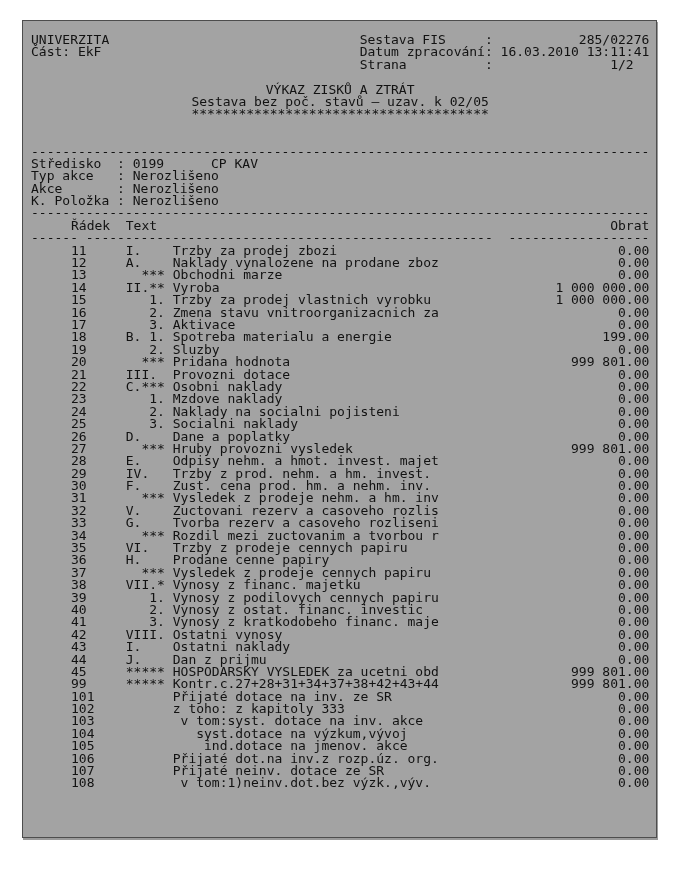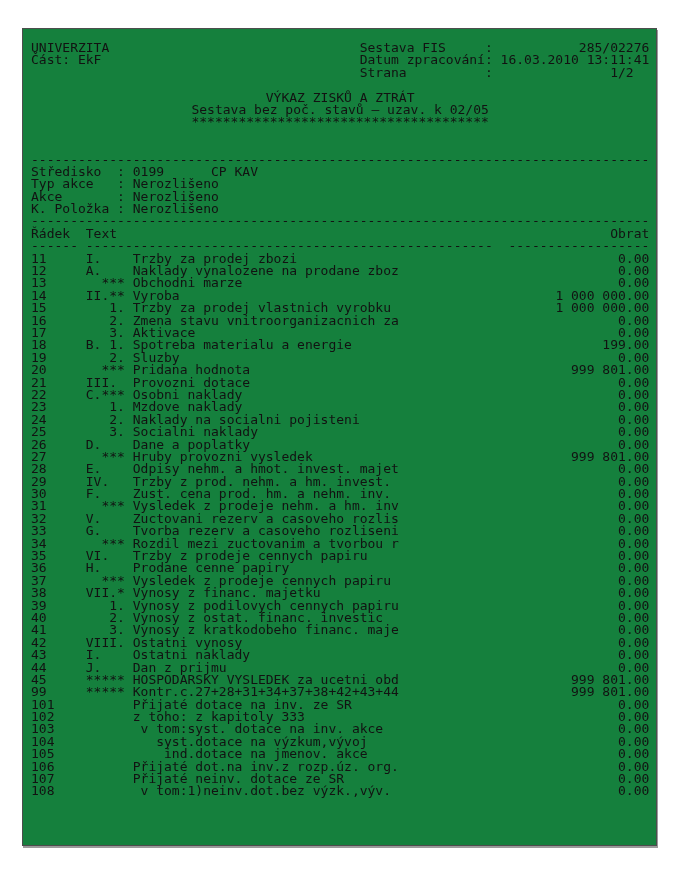--- a/index.html
+++ b/index.html
@@ -1,30 +1,30 @@
 <!DOCTYPE html>
 <html><head>
 <meta charset="utf-8">
 <style>
   html,body{margin:0;padding:0;width:680px;height:880px;background:#ffffff;overflow:hidden;}
   .page{
-    position:absolute;left:22px;top:28px;width:633px;height:816px;
-    background:#15803d;border:1px solid #4d4d4d;box-shadow:1px 2px 0 #9a9a9a;
+    position:absolute;left:22px;top:20px;width:633px;height:816px;
+    background:#a3a3a3;border:1px solid #4d4d4d;box-shadow:1px 2px 0 #9a9a9a;
   }
   .doc{
     position:absolute;left:8px;top:13px;
     font-family:"DejaVu Sans Mono",monospace;
     font-size:13px;line-height:12.4px;color:#121212;
     white-space:pre;
   }
   .ln{display:flex;height:12.4px;width:79ch;}
   .ln span{white-space:pre;flex-shrink:0;display:block;}
   .ctr{justify-content:center;}
   .w42{width:42ch;} .w16{width:16ch;} .w20{width:20ch;} .w10{width:10ch;}
-  .w7{width:7ch;} .w6{width:6ch;}
+  .w7{width:7ch;margin-left:40px;} .w6{width:6ch;}
   .rt{text-align:right;}
   .v{margin-left:auto;}
 </style>
 </head>
 <body>
 
 <div class="page">
   <div class="doc"><div class="ln"><span class="w42">UNIVERZITA</span><span class="w16">Sestava FIS</span><span>:</span><span class="w20 rt">285/02276</span></div><div class="ln"><span class="w42">Část: EkF</span><span class="w16">Datum zpracování</span><span>:</span><span class="w20 rt">16.03.2010 13:11:41</span></div><div class="ln"><span class="w42"></span><span class="w16">Strana</span><span>:</span><span class="w20 rt">1/2  </span></div><div class="ln"></div><div class="ln ctr"><span>VÝKAZ ZISKŮ A ZTRÁT</span></div><div class="ln ctr"><span>Sestava bez poč. stavů – uzav. k 02/05</span></div><div class="ln ctr"><span>**************************************</span></div><div class="ln"></div><div class="ln"></div><div class="ln">-------------------------------------------------------------------------------</div><div class="ln"><span class="w10">Středisko</span><span> : </span><span>0199      CP KAV</span></div><div class="ln"><span class="w10">Typ akce</span><span> : </span><span>Nerozlišeno</span></div><div class="ln"><span class="w10">Akce</span><span> : </span><span>Nerozlišeno</span></div><div class="ln"><span class="w10">K. Položka</span><span> : </span><span>Nerozlišeno</span></div><div class="ln">-------------------------------------------------------------------------------</div><div class="ln"><span class="w7">Řádek</span><span>Text</span><span class="v">Obrat</span></div><div class="ln">------ ----------------------------------------------------  ------------------</div><div class="ln"><span class="w7">11</span><span class="w6">I.</span><span>Trzby za prodej zbozi</span><span class="v">0.00</span></div><div class="ln"><span class="w7">12</span><span class="w6">A.</span><span>Naklady vynalozene na prodane zboz</span><span class="v">0.00</span></div><div class="ln"><span class="w7">13</span><span class="w6">  ***</span><span>Obchodni marze</span><span class="v">0.00</span></div><div class="ln"><span class="w7">14</span><span class="w6">II.**</span><span>Vyroba</span><span class="v">1 000 000.00</span></div><div class="ln"><span class="w7">15</span><span class="w6">   1.</span><span>Trzby za prodej vlastnich vyrobku</span><span class="v">1 000 000.00</span></div><div class="ln"><span class="w7">16</span><span class="w6">   2.</span><span>Zmena stavu vnitroorganizacnich za</span><span class="v">0.00</span></div><div class="ln"><span class="w7">17</span><span class="w6">   3.</span><span>Aktivace</span><span class="v">0.00</span></div><div class="ln"><span class="w7">18</span><span class="w6">B. 1.</span><span>Spotreba materialu a energie</span><span class="v">199.00</span></div><div class="ln"><span class="w7">19</span><span class="w6">   2.</span><span>Sluzby</span><span class="v">0.00</span></div><div class="ln"><span class="w7">20</span><span class="w6">  ***</span><span>Pridana hodnota</span><span class="v">999 801.00</span></div><div class="ln"><span class="w7">21</span><span class="w6">III.</span><span>Provozni dotace</span><span class="v">0.00</span></div><div class="ln"><span class="w7">22</span><span class="w6">C.***</span><span>Osobni naklady</span><span class="v">0.00</span></div><div class="ln"><span class="w7">23</span><span class="w6">   1.</span><span>Mzdove naklady</span><span class="v">0.00</span></div><div class="ln"><span class="w7">24</span><span class="w6">   2.</span><span>Naklady na socialni pojisteni</span><span class="v">0.00</span></div><div class="ln"><span class="w7">25</span><span class="w6">   3.</span><span>Socialni naklady</span><span class="v">0.00</span></div><div class="ln"><span class="w7">26</span><span class="w6">D.</span><span>Dane a poplatky</span><span class="v">0.00</span></div><div class="ln"><span class="w7">27</span><span class="w6">  ***</span><span>Hruby provozni vysledek</span><span class="v">999 801.00</span></div><div class="ln"><span class="w7">28</span><span class="w6">E.</span><span>Odpisy nehm. a hmot. invest. majet</span><span class="v">0.00</span></div><div class="ln"><span class="w7">29</span><span class="w6">IV.</span><span>Trzby z prod. nehm. a hm. invest.</span><span class="v">0.00</span></div><div class="ln"><span class="w7">30</span><span class="w6">F.</span><span>Zust. cena prod. hm. a nehm. inv.</span><span class="v">0.00</span></div><div class="ln"><span class="w7">31</span><span class="w6">  ***</span><span>Vysledek z prodeje nehm. a hm. inv</span><span class="v">0.00</span></div><div class="ln"><span class="w7">32</span><span class="w6">V.</span><span>Zuctovani rezerv a casoveho rozlis</span><span class="v">0.00</span></div><div class="ln"><span class="w7">33</span><span class="w6">G.</span><span>Tvorba rezerv a casoveho rozliseni</span><span class="v">0.00</span></div><div class="ln"><span class="w7">34</span><span class="w6">  ***</span><span>Rozdil mezi zuctovanim a tvorbou r</span><span class="v">0.00</span></div><div class="ln"><span class="w7">35</span><span class="w6">VI.</span><span>Trzby z prodeje cennych papiru</span><span class="v">0.00</span></div><div class="ln"><span class="w7">36</span><span class="w6">H.</span><span>Prodane cenne papiry</span><span class="v">0.00</span></div><div class="ln"><span class="w7">37</span><span class="w6">  ***</span><span>Vysledek z prodeje cennych papiru</span><span class="v">0.00</span></div><div class="ln"><span class="w7">38</span><span class="w6">VII.*</span><span>Vynosy z financ. majetku</span><span class="v">0.00</span></div><div class="ln"><span class="w7">39</span><span class="w6">   1.</span><span>Vynosy z podilovych cennych papiru</span><span class="v">0.00</span></div><div class="ln"><span class="w7">40</span><span class="w6">   2.</span><span>Vynosy z ostat. financ. investic</span><span class="v">0.00</span></div><div class="ln"><span class="w7">41</span><span class="w6">   3.</span><span>Vynosy z kratkodobeho financ. maje</span><span class="v">0.00</span></div><div class="ln"><span class="w7">42</span><span class="w6">VIII.</span><span>Ostatni vynosy</span><span class="v">0.00</span></div><div class="ln"><span class="w7">43</span><span class="w6">I.</span><span>Ostatni naklady</span><span class="v">0.00</span></div><div class="ln"><span class="w7">44</span><span class="w6">J.</span><span>Dan z prijmu</span><span class="v">0.00</span></div><div class="ln"><span class="w7">45</span><span class="w6">*****</span><span>HOSPODARSKY VYSLEDEK za ucetni obd</span><span class="v">999 801.00</span></div><div class="ln"><span class="w7">99</span><span class="w6">*****</span><span>Kontr.c.27+28+31+34+37+38+42+43+44</span><span class="v">999 801.00</span></div><div class="ln"><span class="w7">101</span><span class="w6"></span><span>Přijaté dotace na inv. ze SR</span><span class="v">0.00</span></div><div class="ln"><span class="w7">102</span><span class="w6"></span><span>z toho: z kapitoly 333</span><span class="v">0.00</span></div><div class="ln"><span class="w7">103</span><span class="w6"></span><span> v tom:syst. dotace na inv. akce</span><span class="v">0.00</span></div><div class="ln"><span class="w7">104</span><span class="w6"></span><span>   syst.dotace na výzkum,vývoj</span><span class="v">0.00</span></div><div class="ln"><span class="w7">105</span><span class="w6"></span><span>    ind.dotace na jmenov. akce</span><span class="v">0.00</span></div><div class="ln"><span class="w7">106</span><span class="w6"></span><span>Přijaté dot.na inv.z rozp.úz. org.</span><span class="v">0.00</span></div><div class="ln"><span class="w7">107</span><span class="w6"></span><span>Přijaté neinv. dotace ze SR</span><span class="v">0.00</span></div><div class="ln"><span class="w7">108</span><span class="w6"></span><span> v tom:1)neinv.dot.bez výzk.,výv.</span><span class="v">0.00</span></div></div>
 </div>
 

